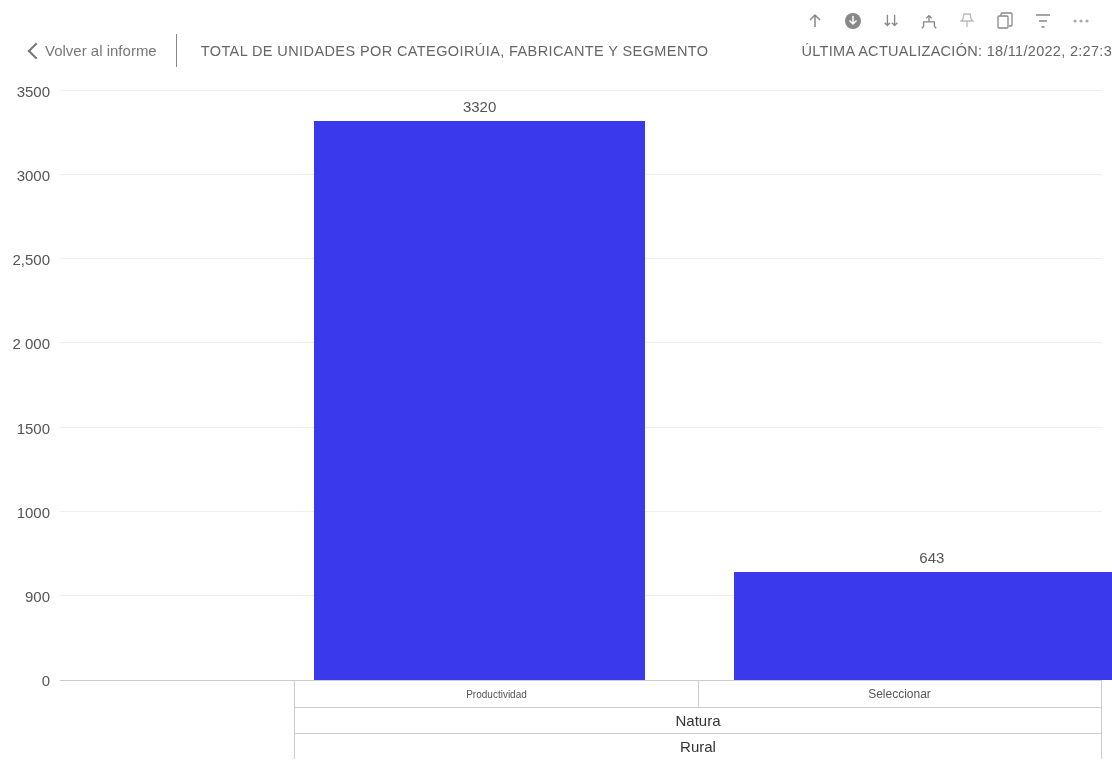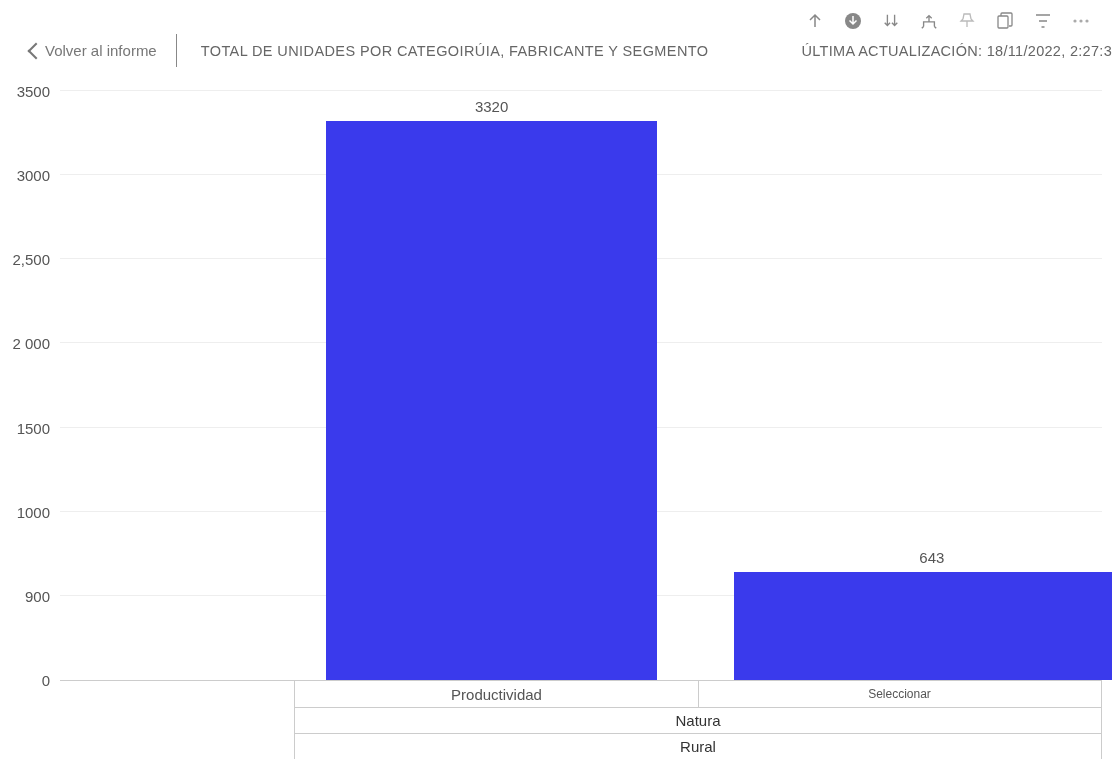--- a/index.html
+++ b/index.html
@@ -132,21 +132,21 @@
   }
   .x-row.row-cats { top: 0; }
   .x-row.row-group1 { top: 26px; border-top: 1px solid #ccc; }
   .x-row.row-group2 { top: 52px; border-top: 1px solid #ccc; border-bottom: none;}
   .x-cat {
     position: absolute;
     top: 0; bottom: 0;
     display: flex;
     align-items: center;
     justify-content: center;
-    font-size: 15px;
+    font-size: 10px;
     color: #555;
   }
   .x-group-label {
     position: absolute;
     left: 0; right: 0; top: 0; bottom: 0;
     display: flex; align-items: center; justify-content: center;
     font-size: 15px;
     color: #333;
   }
   .x-sep {
@@ -229,21 +229,21 @@
       <div class="gridline" style="bottom: 42.8571%;"></div>
       <div class="y-tick" style="bottom: 42.8571%; transform: translateY(50%);">1500</div>
       <div class="gridline" style="bottom: 57.1429%;"></div>
       <div class="y-tick" style="bottom: 57.1429%; transform: translateY(50%);">2 000</div>
       <div class="gridline" style="bottom: 71.4286%;"></div>
       <div class="y-tick" style="bottom: 71.4286%; transform: translateY(50%); margin-left: 47px;">2,500</div>
       <div class="gridline" style="bottom: 85.7143%;"></div>
       <div class="y-tick" style="bottom: 85.7143%; transform: translateY(50%);">3000</div>
       <div class="gridline" style="bottom: 100%;"></div>
       <div class="y-tick" style="bottom: 100%; transform: translateY(50%);">3500</div>
-      <div class="bar" style="left: 266px; width: 331.28px; height: 94.8571%; background: rgb(58, 58, 236);">
+      <div class="bar" style="left: 254px; width: 331.28px; height: 94.8571%; background: rgb(58, 58, 236);">
         <div class="bar-label">3320</div>
       </div>
       <div class="bar" style="left: 674.36px; width: 395px; height: 18.3714%; background: rgb(58, 58, 236);">
         <div class="bar-label">643</div>
       </div>
     </div>
   <div class="x-axis" id="xaxis" style="left: 294px; right: 10px;">
     <div class="x-row row-cats" id="xcats">
         <div class="x-cat" style="left: 0%; width: 50%;">Productividad</div>
         <div class="x-cat" style="left: 50%; width: 50%; font-size: 12px;">Seleccionar</div>

